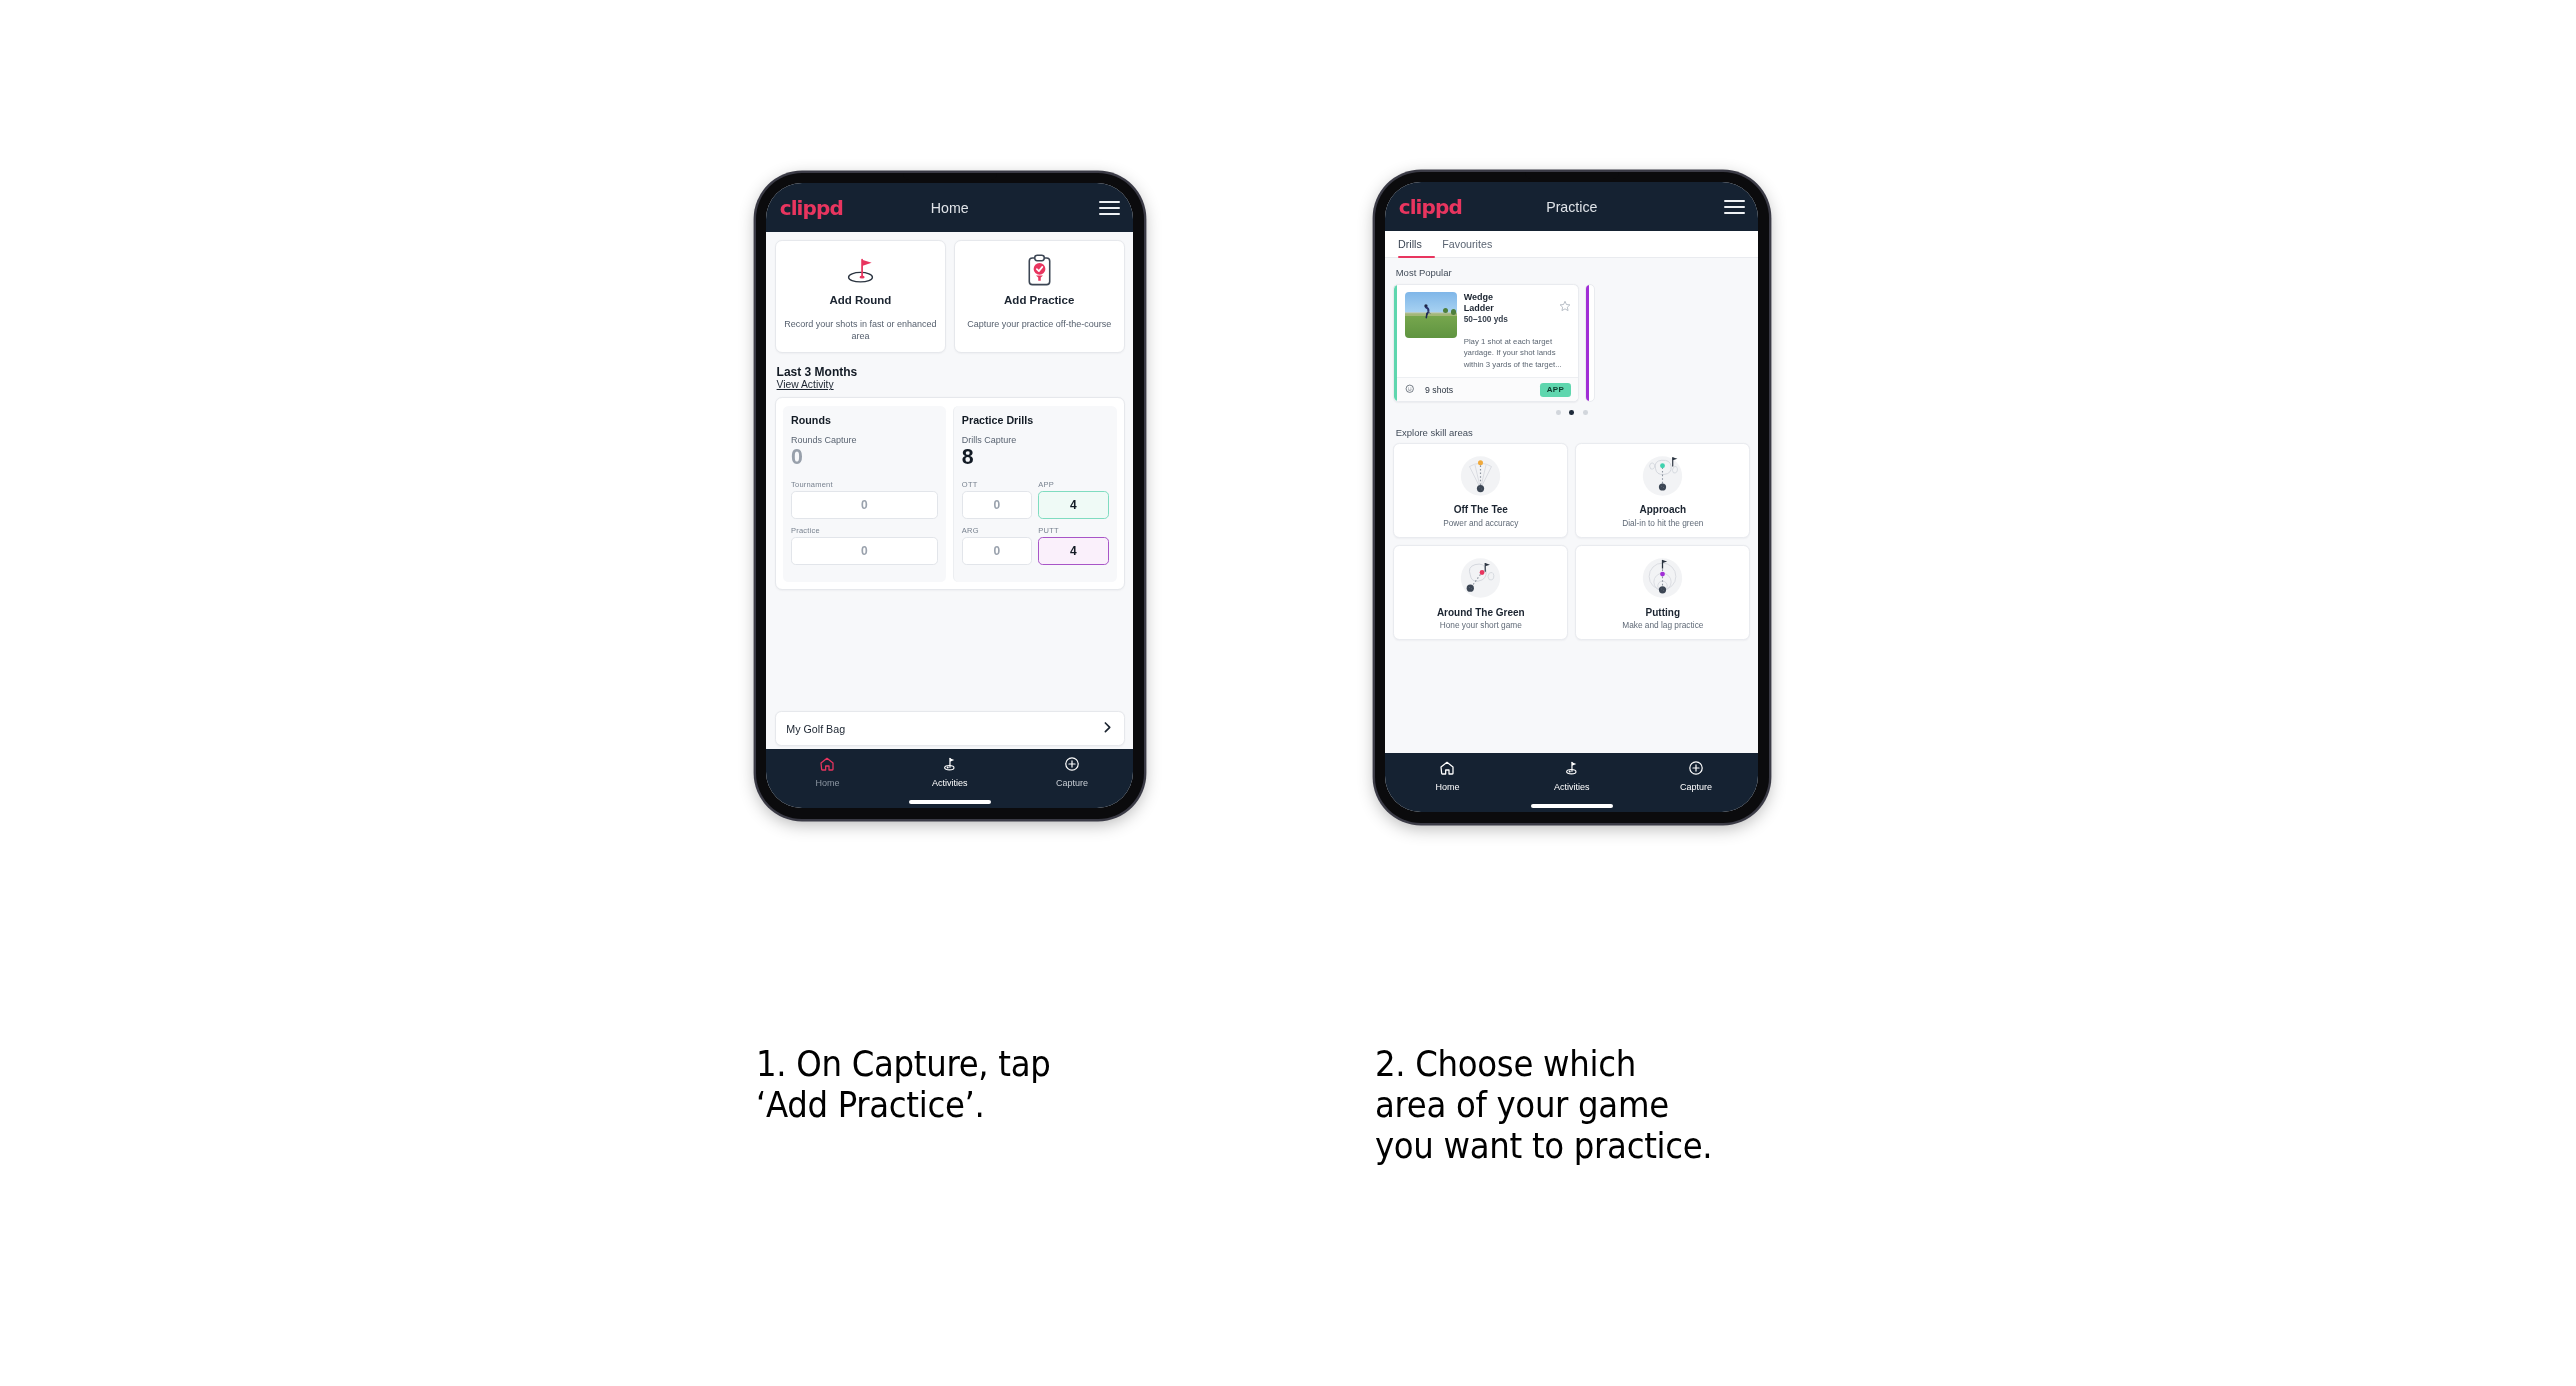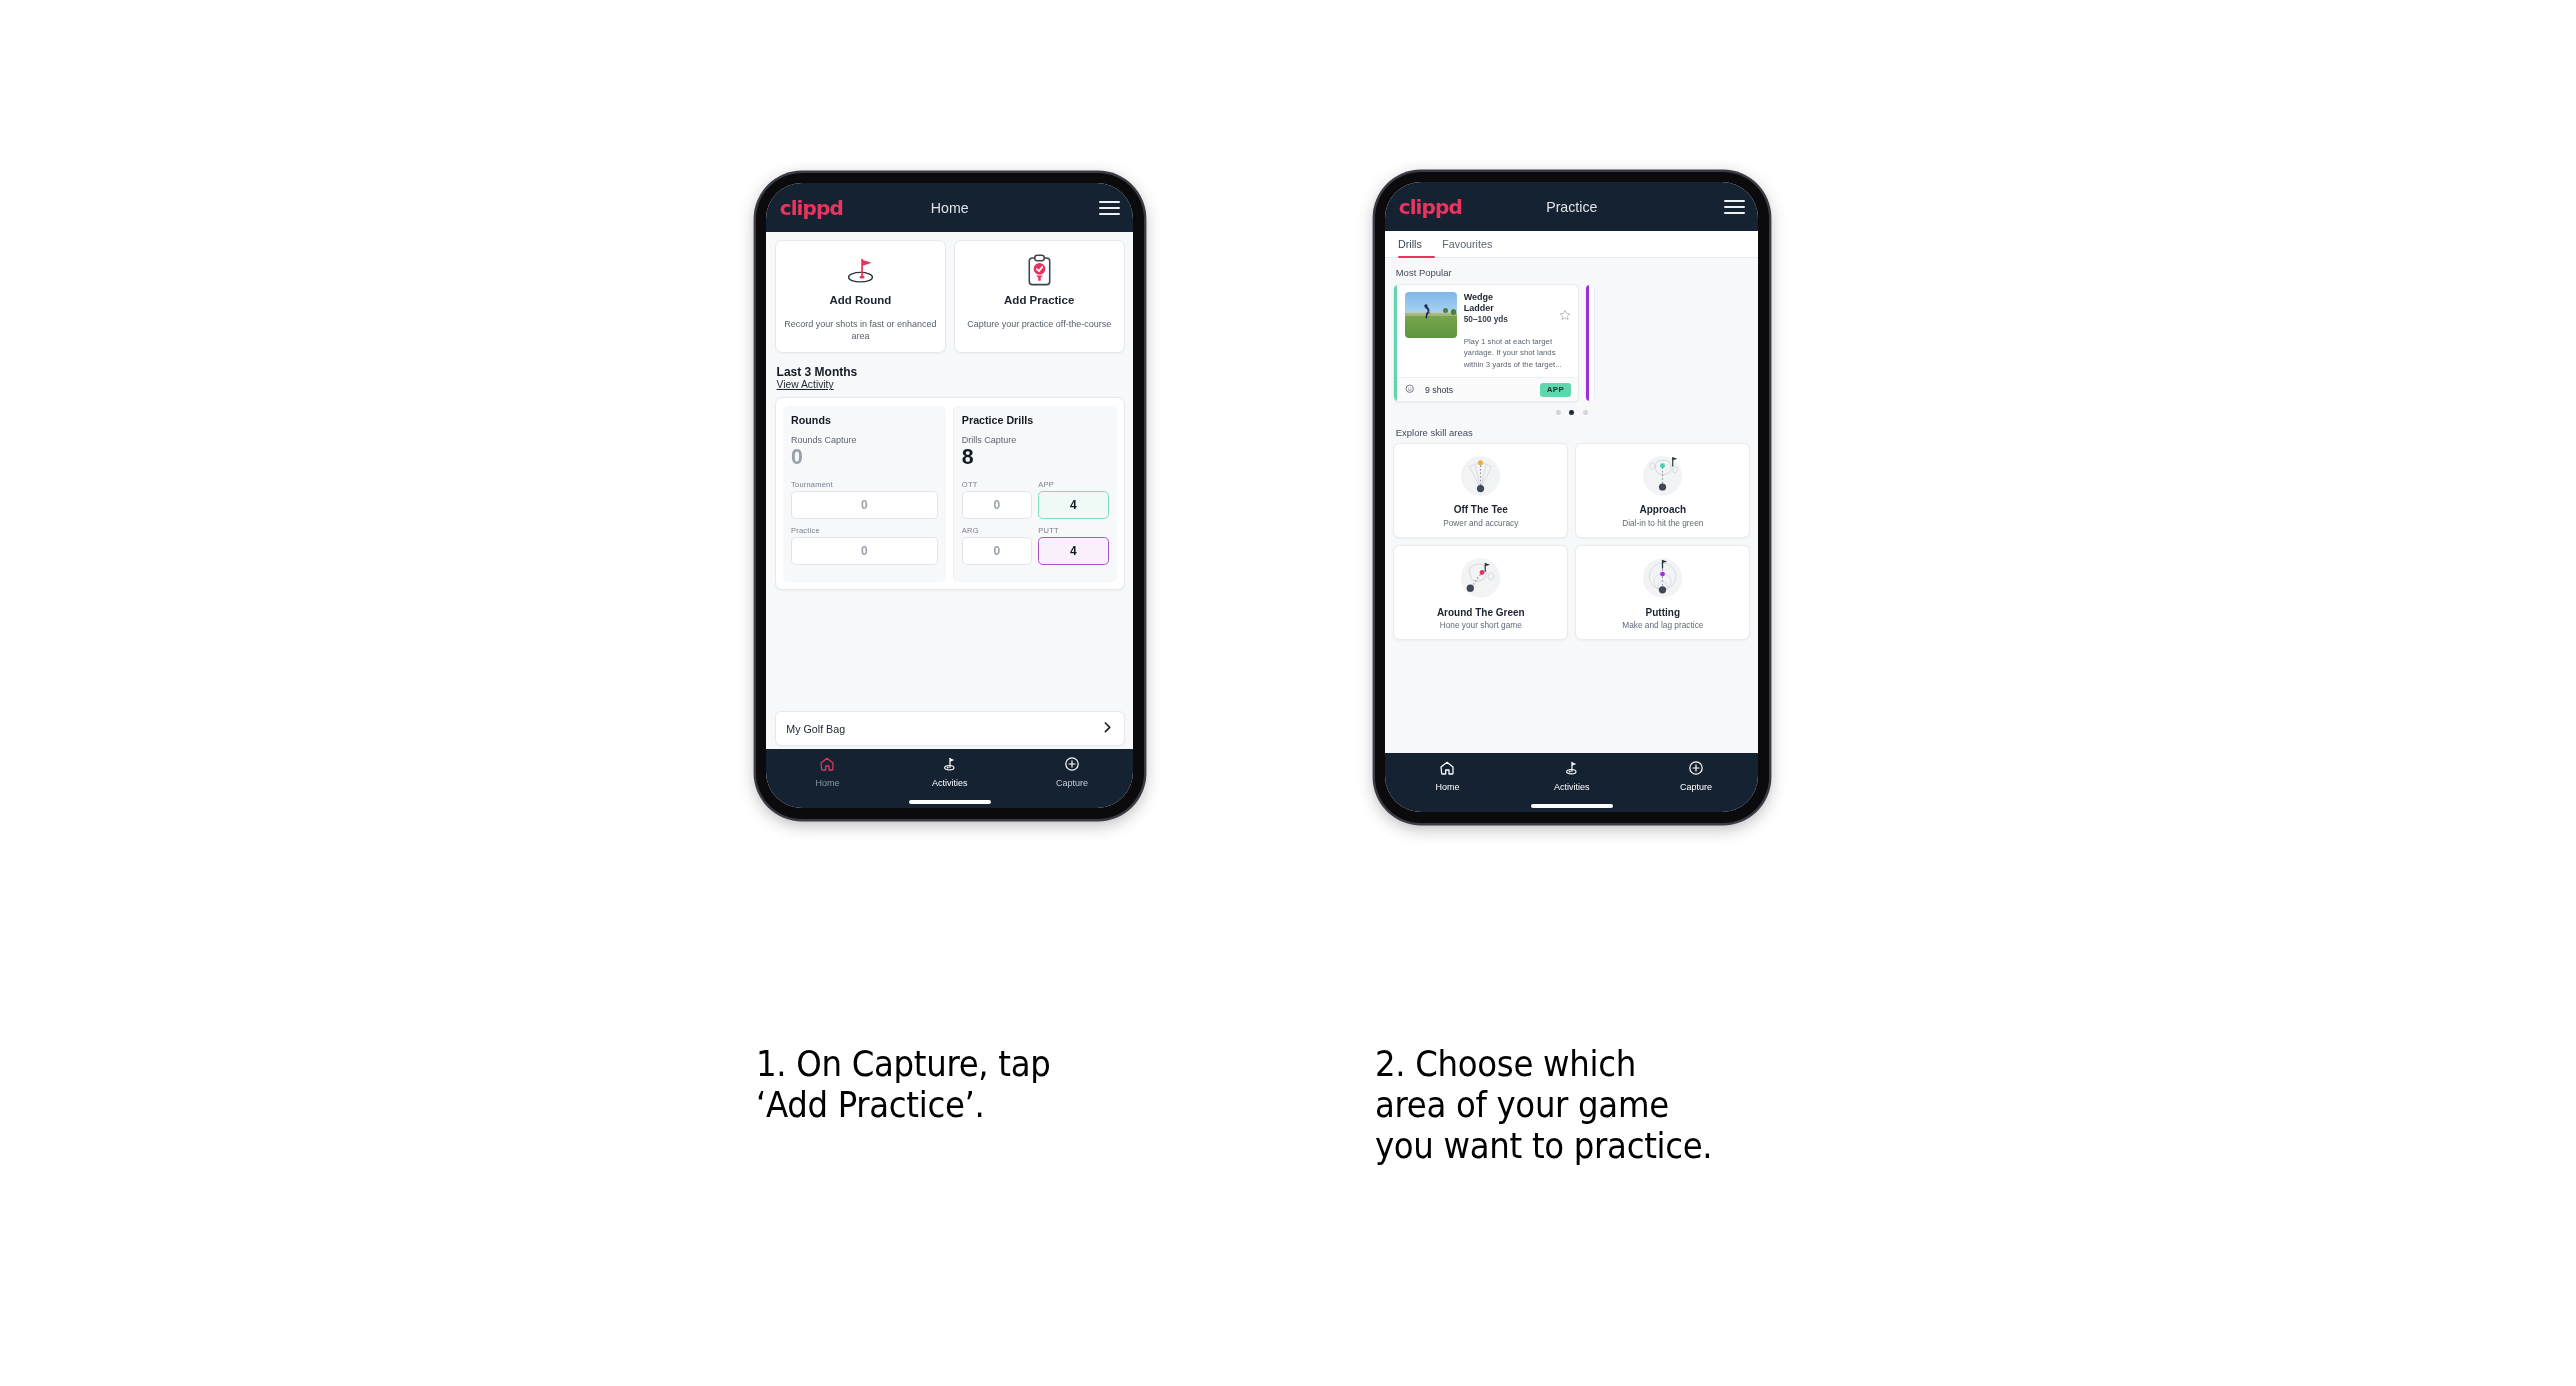--- a/index.html
+++ b/index.html
@@ -397,21 +397,21 @@
                   <div class="tree" style="left:38px;"></div>
                   <div class="tree" style="left:46px; top:17.4px;"></div>
                   <svg class="golfer" viewBox="0 0 12 18">
                     <circle cx="5" cy="2.4" r="2.1" fill="#1f2744"></circle>
                     <path d="M5 4.4 C7.4 5.2 8.6 7.4 8 9.6 L6.6 12.4" stroke="#27306b" stroke-width="2.4" fill="none" stroke-linecap="round"></path>
                     <path d="M6.4 12 L5.4 17.4" stroke="#1e2a52" stroke-width="2" fill="none" stroke-linecap="round"></path>
                     <path d="M7.6 8.4 L10.6 12.6" stroke="#4a5468" stroke-width="0.9" fill="none"></path>
                   </svg>
                 </div>
                 <div style="flex:1 1 auto; min-width:0;">
-                  <div style="display:flex; align-items:flex-end;gap:48px;">
+                  <div style="display:flex; align-items:center;gap:48px;">
                     <div style="flex:1 1 auto;">
                       <div class="drill-name">Wedge Ladder</div>
                       <div class="drill-yds">50–100 yds</div>
                     </div>
                     <span class="star">
                       <svg width="12" height="12" viewBox="0 0 24 24">
                           <path d="M12 2.6 L14.9 9.0 L21.8 9.7 L16.7 14.4 L18.1 21.2 L12 17.7 L5.9 21.2 L7.3 14.4 L2.2 9.7 L9.1 9.0 Z" fill="none" stroke="#a8b0ba" stroke-width="1.6" stroke-linejoin="round"></path>
                         </svg>
                     </span>
                   </div>

